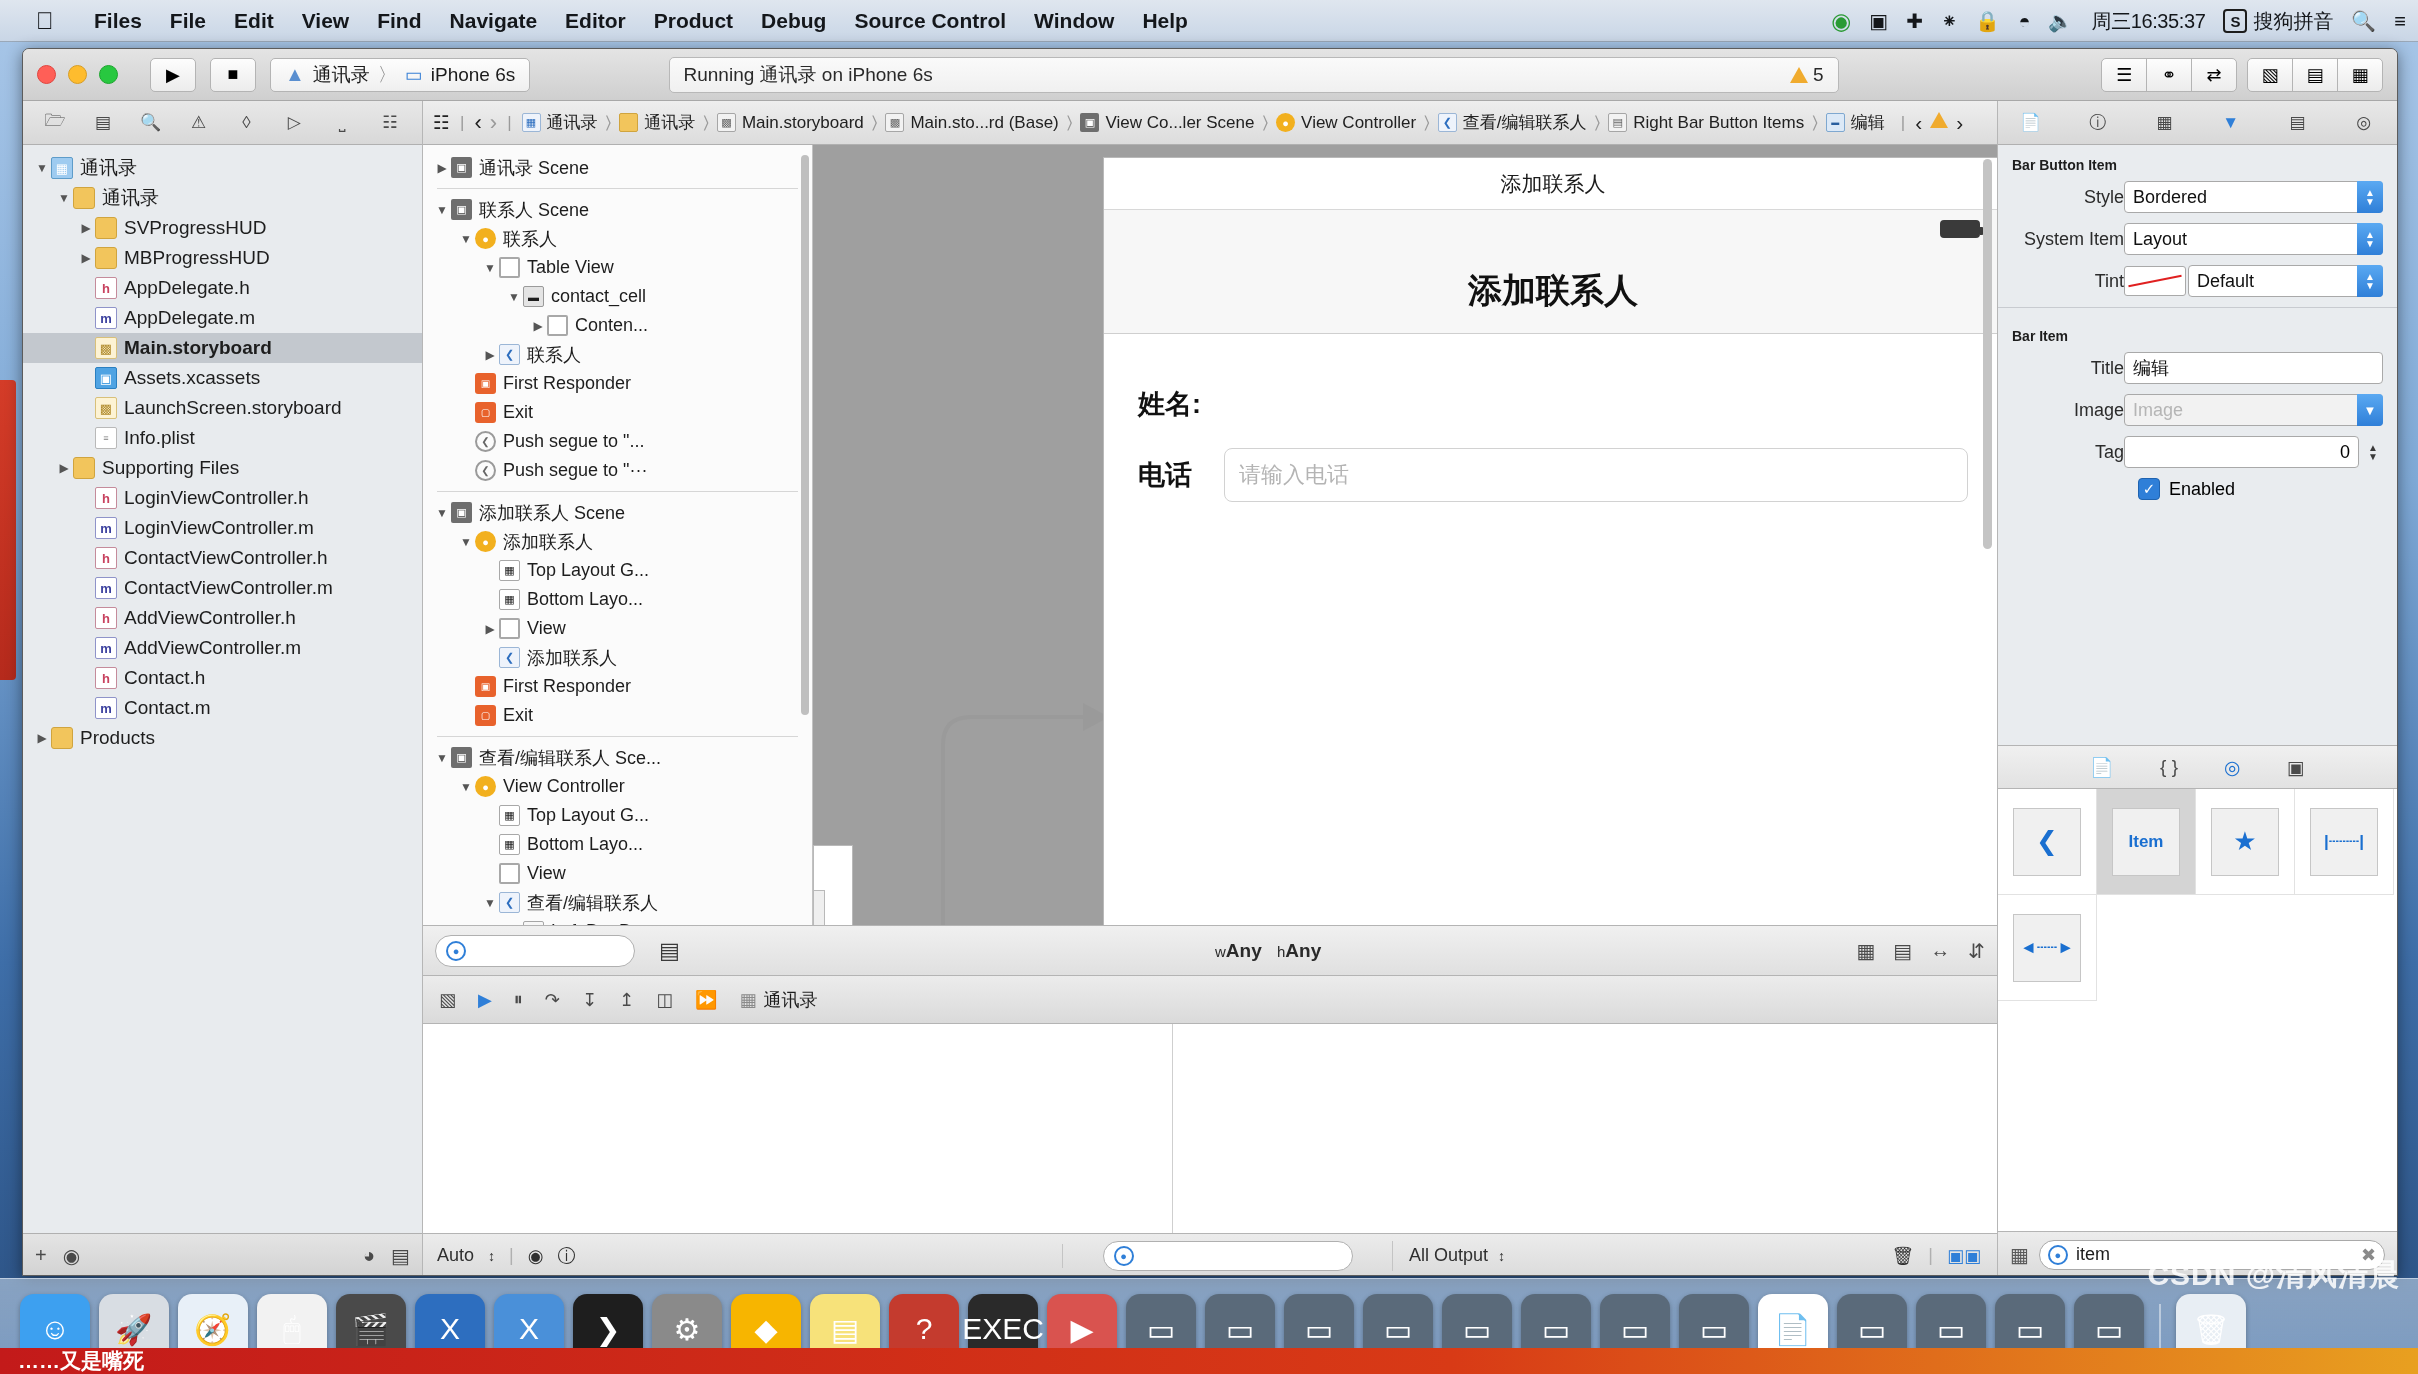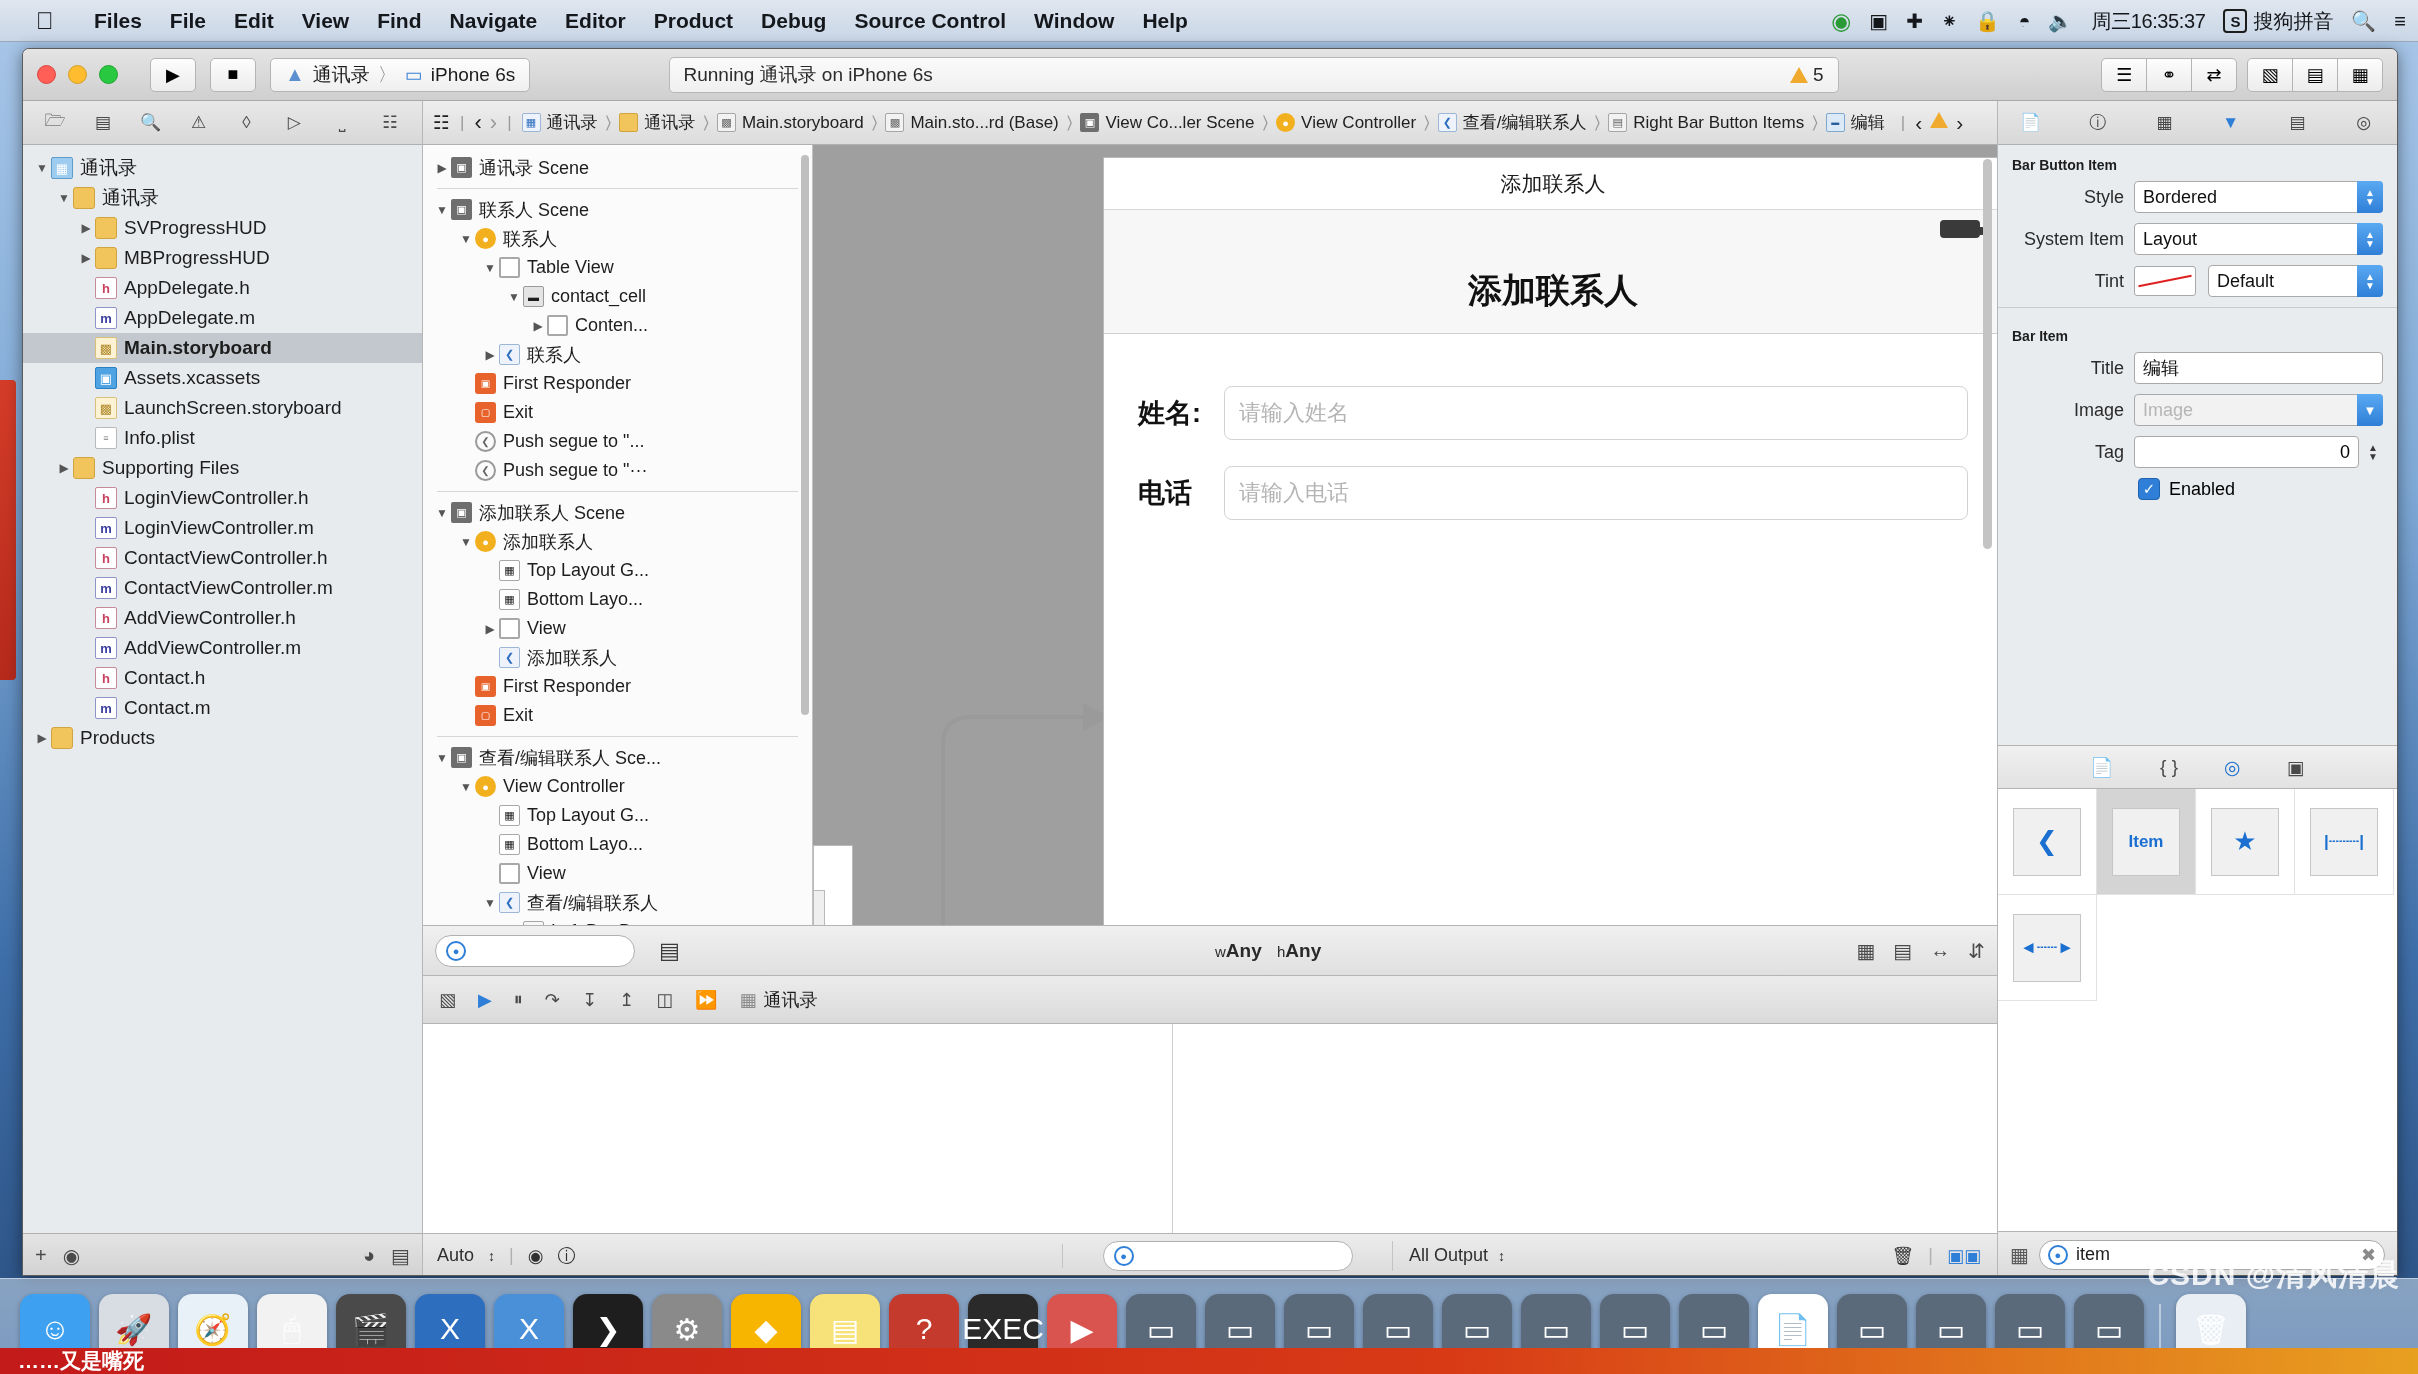--- a/index.html
+++ b/index.html
@@ -187,21 +187,21 @@
   
   .utilities { width:400px; background:#e8ebee; border-left:1px solid #b6b6b6;
     display:flex; flex-direction:column; }
   .insp-tabs { height:44px; background:linear-gradient(180deg,#e8e8e8,#d8d8d8);
     border-bottom:1px solid #b0b0b0; display:flex; align-items:center;
     justify-content:space-around; font-size:17px; color:#4a4a4a; }
   .insp-tabs .it{width:26px;height:26px;display:flex;align-items:center;justify-content:center;}
   .insp-body { height:600px; background:#e9ecef; padding:0; overflow:hidden; }
   .sect-title { font-size:14px; font-weight:bold; color:#1d1d1d; padding:12px 12px 8px 14px; }
   .sect-div { height:1px; background:#c8cbd0; margin:8px 0; }
-  .fieldrow { display:flex; align-items:center; margin:0 14px 10px 0; gap:10px; }
+  .fieldrow { display:flex; align-items:center; margin:0 14px 10px 0; gap:0; }
   .flbl { width:126px; text-align:right; font-size:18px; color:#2b2b2b; flex:none; }
   .fctl { flex:1; height:32px; background:#fff; border:1px solid #a9a9a9; border-radius:4px;
     display:flex; align-items:center; padding:0 8px; font-size:18px; color:#101010;
     position:relative; }
   .fctl.ph { color:#b5b5b5; background:#f2f2f2; }
   .stepper { position:absolute; right:-1px; top:-1px; bottom:-1px; width:26px;
     background:linear-gradient(180deg,#5aa9f2,#2f7fd8); border-radius:0 4px 4px 0;
     color:#fff; display:flex; flex-direction:column; align-items:center;
     justify-content:center; font-size:10px; line-height:9px; }
   .chevdown { position:absolute; right:-1px; top:-1px; bottom:-1px; width:26px;
@@ -671,21 +671,20 @@
 
           <div class="device">
             <div class="dev-titlebar">添加联系人</div>
             <div class="dev-status">
               <div class="battery"></div>
             </div>
             <div class="dev-navbar">添加联系人</div>
             <div class="dev-form">
               <div class="frow">
                 <span class="flabel">姓名:</span>
-                <span class="finput">请输入姓名</span>
               </div>
               <div class="frow">
                 <span class="flabel">电话</span>
                 <span class="finput">请输入电话</span>
               </div>
             </div>
           </div>
 
           <div class="canvas-scroll-v"></div>
         </div>

